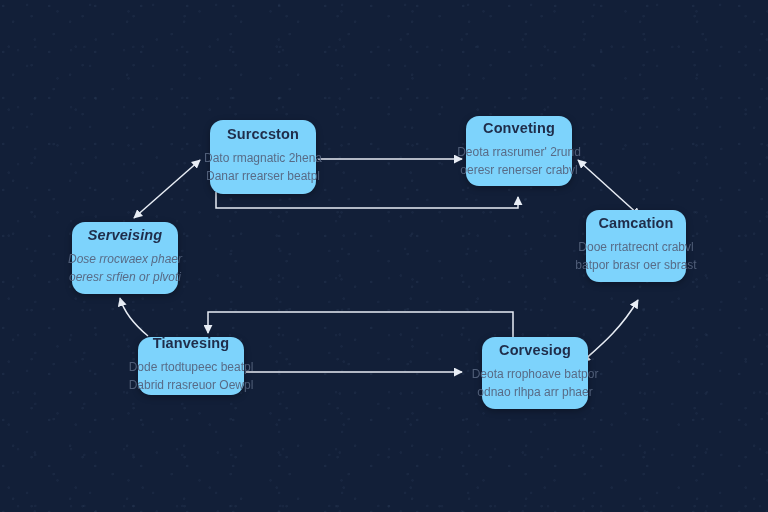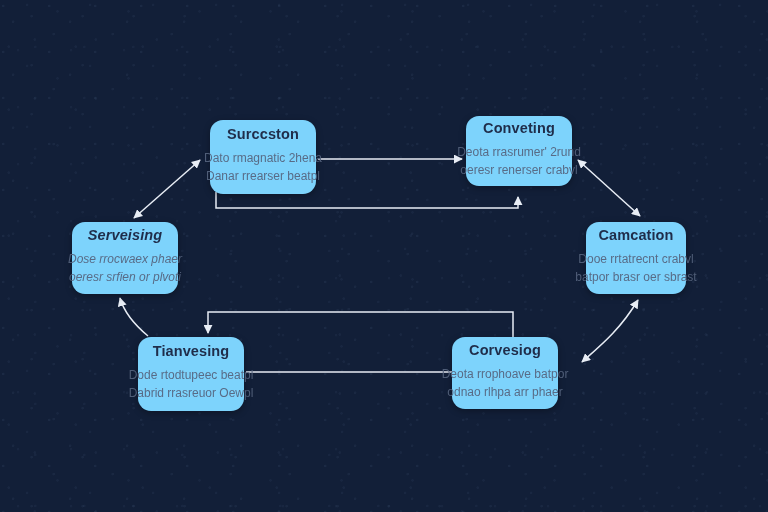--- a/index.html
+++ b/index.html
@@ -126,31 +126,31 @@
     <div class="node-sub">Deota rrasrumer' 2rund</div>
     <div class="node-sub">oeresr renerser crabvl</div>
   </div>
 
   <div class="node" style="left:72px; top:222px; width:106px; height:72px;font-style:italic;">
     <div class="node-title">Serveising</div>
     <div class="node-sub">Dose rrocwaex phaer</div>
     <div class="node-sub">oeresr srfien or plvoti</div>
   </div>
 
-  <div class="node" style="left:586px; top:222px; width:100px; height:72px;justify-content:center;">
+  <div class="node" style="left:586px; top:210px; width:100px; height:72px;justify-content:center;">
     <div class="node-title">Camcation</div>
     <div class="node-sub">Dooe rrtatrecnt crabvl</div>
     <div class="node-sub">batpor brasr oer sbrast</div>
   </div>
 
-  <div class="node" style="left:138px; top:337px; width:106px; height:74px;">
+  <div class="node" style="left:138px; top:337px; width:106px; height:58px;">
     <div class="node-title">Tianvesing</div>
     <div class="node-sub">Dode rtodtupeec beatpl</div>
     <div class="node-sub">Dabrid rrasreuor Oewpl</div>
   </div>
 
-  <div class="node" style="left:452px; top:337px; width:106px; height:72px;">
+  <div class="node" style="left:482px; top:337px; width:106px; height:72px;">
     <div class="node-title">Corvesiog</div>
     <div class="node-sub">Deota rrophoave batpor</div>
     <div class="node-sub">odnao rlhpa arr phaer</div>
   </div>
 
 </div>
 
 </body></html>

